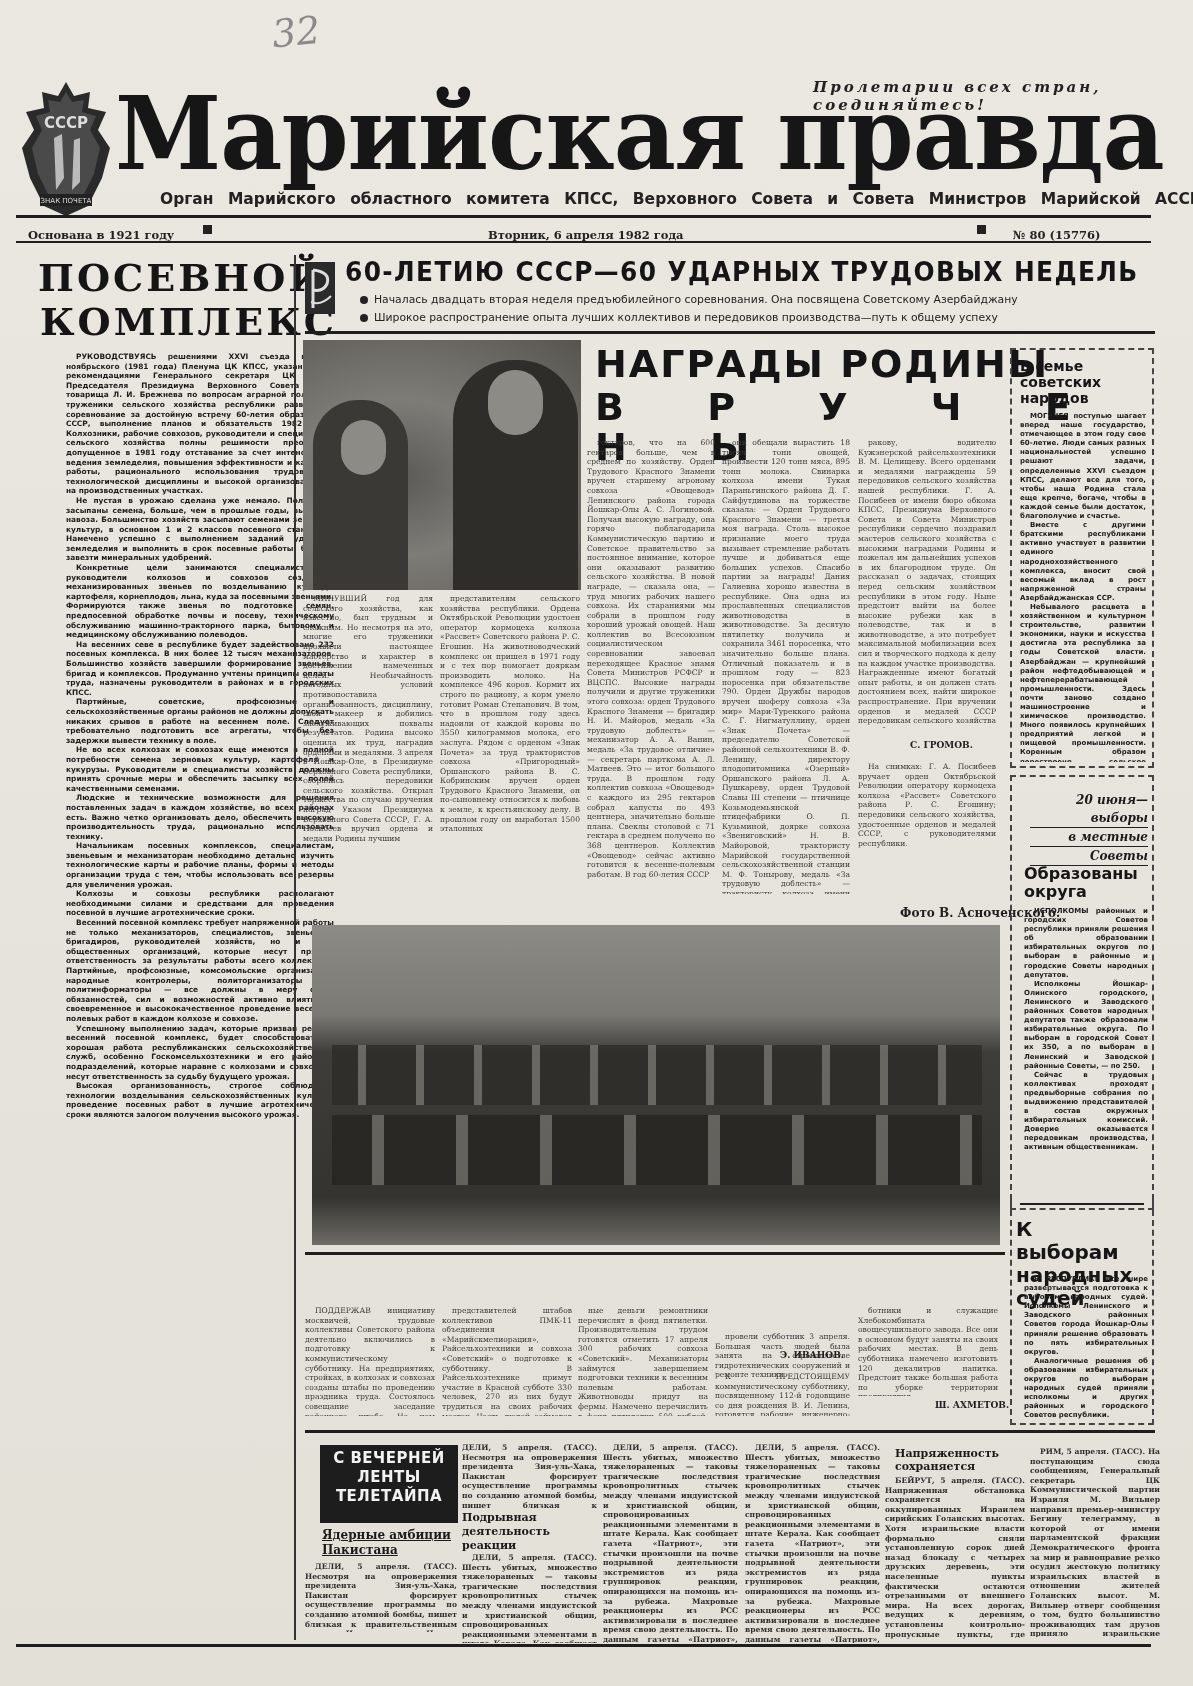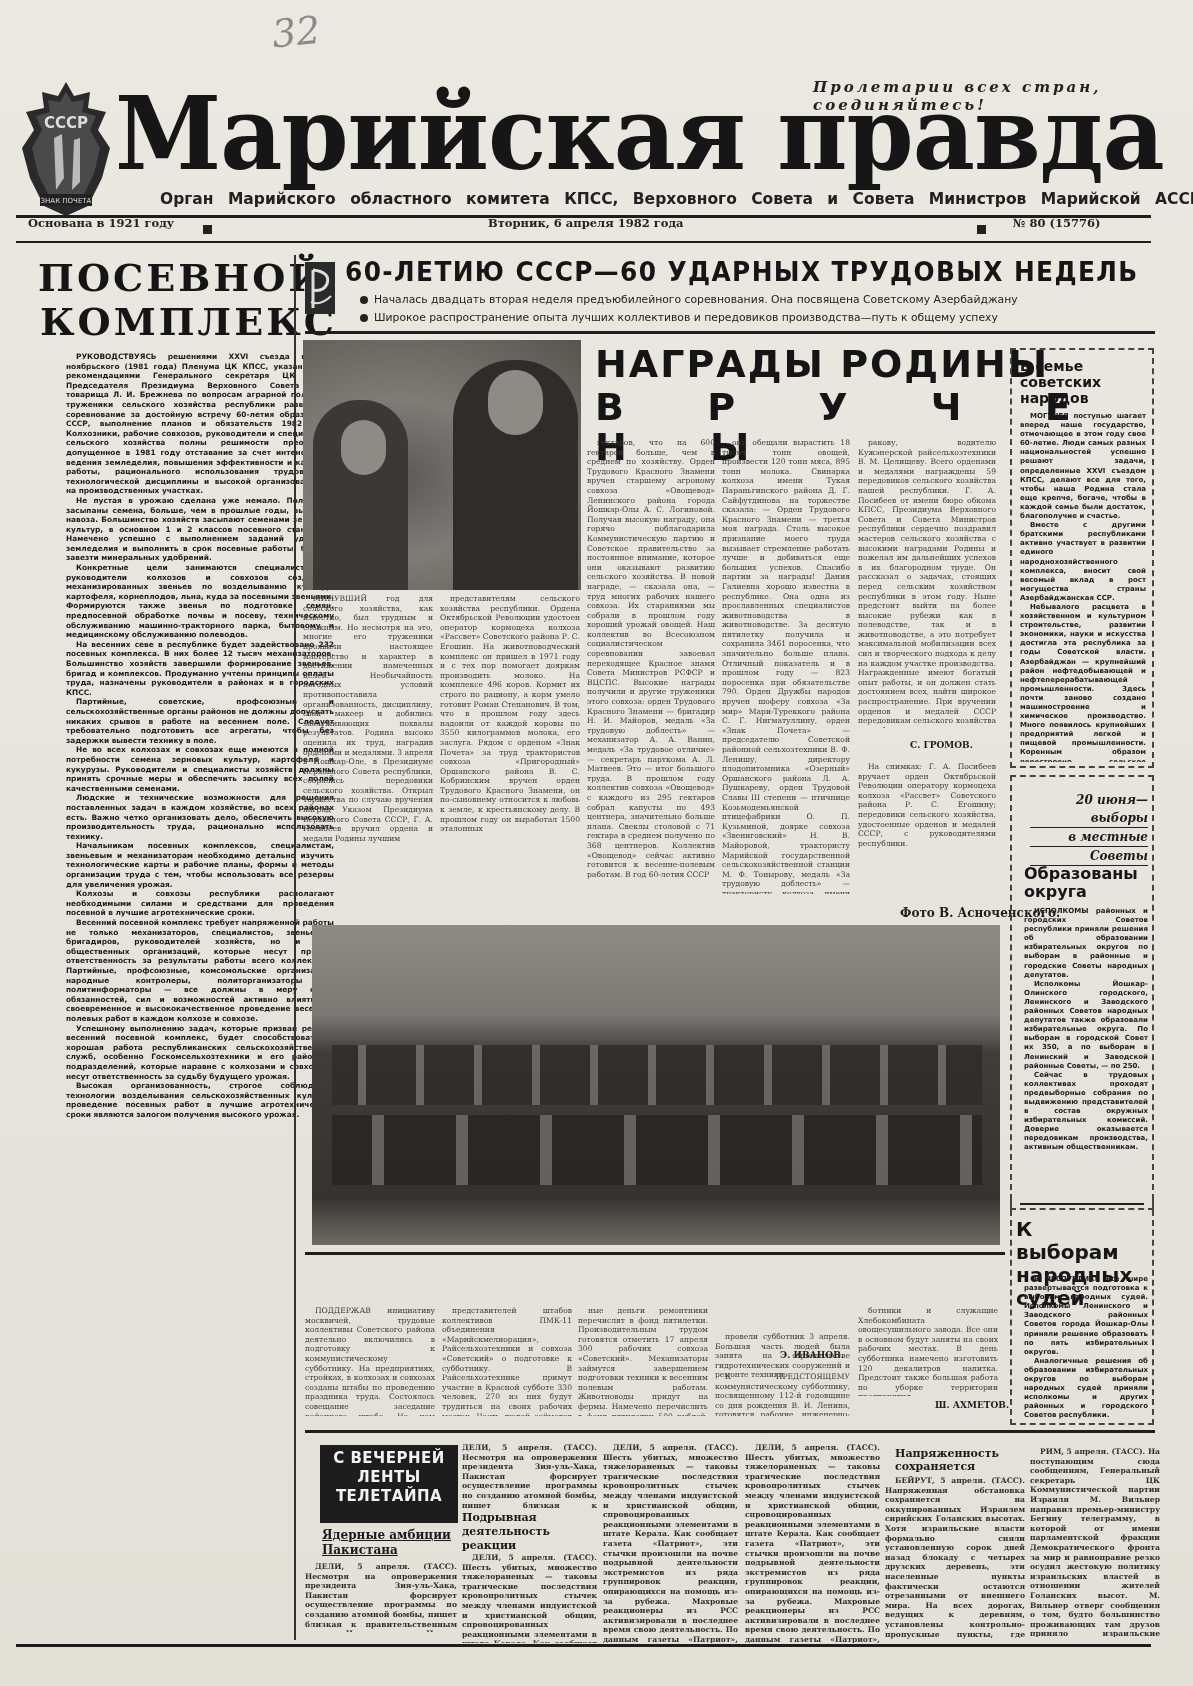--- a/index.html
+++ b/index.html
@@ -4,21 +4,21 @@
 <style>
   * { box-sizing: border-box; margin: 0; padding: 0; }
   body { width: 1193px; height: 1686px; background: #e9e6df; font-family: "DejaVu Serif", serif; color: #1b1b1b; position: relative; overflow: hidden; }
   .page { position: absolute; left: 0; top: 0; width: 1193px; height: 1686px; background: linear-gradient(180deg,#ebe8e1 0%,#e6e3dc 60%,#e3e0d8 100%); }
   .handwritten { position: absolute; left: 272px; top: 10px; font-family: "DejaVu Serif", serif; font-style: italic; font-size: 38px; color: #8a8a8a; transform: rotate(-6deg); }
   .emblem { position: absolute; left: 18px; top: 78px; width: 96px; height: 142px; }
   .motto { position: absolute; left: 770px; top: 78px; font-family: "DejaVu Serif", serif; font-style: italic; font-weight: bold; font-size: 15px; letter-spacing: 3px; color: #222; margin-left: 43px; }
   .masthead { position: absolute; left: 115px; top: 84px; font-family: "DejaVu Serif", serif; font-weight: bold; font-size: 96px; letter-spacing: -1px; line-height: 1; color: #161616; transform: scaleY(1.05); transform-origin: left top; white-space: nowrap; }
   .organ { position: absolute; left: 160px; top: 190px; font-family: "DejaVu Sans", sans-serif; font-size: 15.5px; font-weight: bold; word-spacing: 9px; color: #222; white-space: nowrap; }
   .rule { position: absolute; background: #1e1e1e; }
-  .dateline { position: absolute; top: 216px; font-family: "DejaVu Serif", serif; font-weight: bold; font-size: 11.5px; color: #222; }
+  .dateline { position: absolute; top: 228px; font-family: "DejaVu Serif", serif; font-weight: bold; font-size: 11.5px; color: #222; }
   .sq { position: absolute; top: 225px; width: 9px; height: 9px; background: #222; }
 
   .h-big { position: absolute; font-family: "DejaVu Serif", serif; font-weight: bold; color: #151515; letter-spacing: 1px; line-height: 1.05; }
   .txt { position: absolute; font-size: 7.6px; line-height: 9.6px; text-align: justify; color: #2a2a2a; overflow: hidden; }
   .txt.bold { font-family: "DejaVu Sans", sans-serif; font-weight: bold; color: #1c1c1c; font-size: 7.4px; }
   .txt.serif { font-family: "DejaVu Serif", serif; color: #3a3a3a; }
   .txt p { text-indent: 10px; }
   .photo { position: absolute; background: #6d6c68; overflow: hidden; }
   .box { position: absolute; border: 2px dashed #444; }
   .sig { position: absolute; font-family: "DejaVu Serif", serif; font-weight: bold; font-size: 9px; color: #1e1e1e; }
@@ -116,21 +116,21 @@
   <div class="photo" style="left:312px;top:925px;width:688px;height:320px;background:linear-gradient(180deg,#8d8b86 0%,#7b7974 28%,#3e3d3a 40%,#34332f 85%,#6e6c67 100%);">
     <div style="position:absolute;left:20px;top:120px;width:650px;height:60px;background:repeating-linear-gradient(90deg,#2b2a27 0 26px,#77756f 26px 34px,#2b2a27 34px 58px);opacity:0.75;"></div>
     <div style="position:absolute;left:20px;top:190px;width:650px;height:70px;background:repeating-linear-gradient(90deg,#252421 0 40px,#6f6d68 40px 52px,#252421 52px 84px);opacity:0.8;"></div>
   </div>
   <div class="rule" style="left:305px;top:1252px;width:700px;height:3px;"></div>
 
   <div class="box" style="left:1010px;top:348px;width:144px;height:420px;">
     <div class="sans-h" style="left:8px;top:8px;width:120px;font-size:14px;">В семье советских народов</div>
     <div class="txt bold" style="left:8px;top:62px;width:126px;height:350px;font-size:7px;line-height:9.1px;">
       <p>МОГУЧЕЯ поступью шагает вперед наше государство, отмечающее в этом году свое 60-летие. Люди самых разных национальностей успешно решают задачи, определенные XXVI съездом КПСС, делают все для того, чтобы наша Родина стала еще крепче, богаче, чтобы в каждой семье были достаток, благополучие и счастье.</p>
-      <p>Вместе с другими братскими республиками активно участвует в развитии единого народнохозяйственного комплекса, вносит свой весомый вклад в рост могущества страны Азербайджанская ССР.</p>
+      <p>Вместе с другими братскими республиками активно участвует в развитии единого народнохозяйственного комплекса, вносит свой весомый вклад в рост напряженной страны Азербайджанская ССР.</p>
       <p>Небывалого расцвета в хозяйственном и культурном строительстве, развитии экономики, науки и искусства достигла эта республика за годы Советской власти. Азербайджан — крупнейший район нефтедобывающей и нефтеперерабатывающей промышленности. Здесь почти заново создано машиностроение и химическое производство. Много появилось крупнейших предприятий легкой и пищевой промышленности. Коренным образом перестроено сельское хозяйство.</p>
 
     </div>
   </div>
   <div class="box" style="left:1010px;top:775px;width:144px;height:435px;">
     <div style="position:absolute;left:18px;top:14px;width:118px;text-align:right;font-family:'DejaVu Serif',serif;font-style:italic;font-weight:bold;font-size:12px;line-height:18px;color:#1a1a1a;">
       <div style="border-bottom:1.5px solid #222;">20 июня—выборы</div>
       <div style="border-bottom:1.5px solid #222;">в местные</div>
       <div style="border-bottom:1.5px solid #222;">Советы</div>
     </div>

